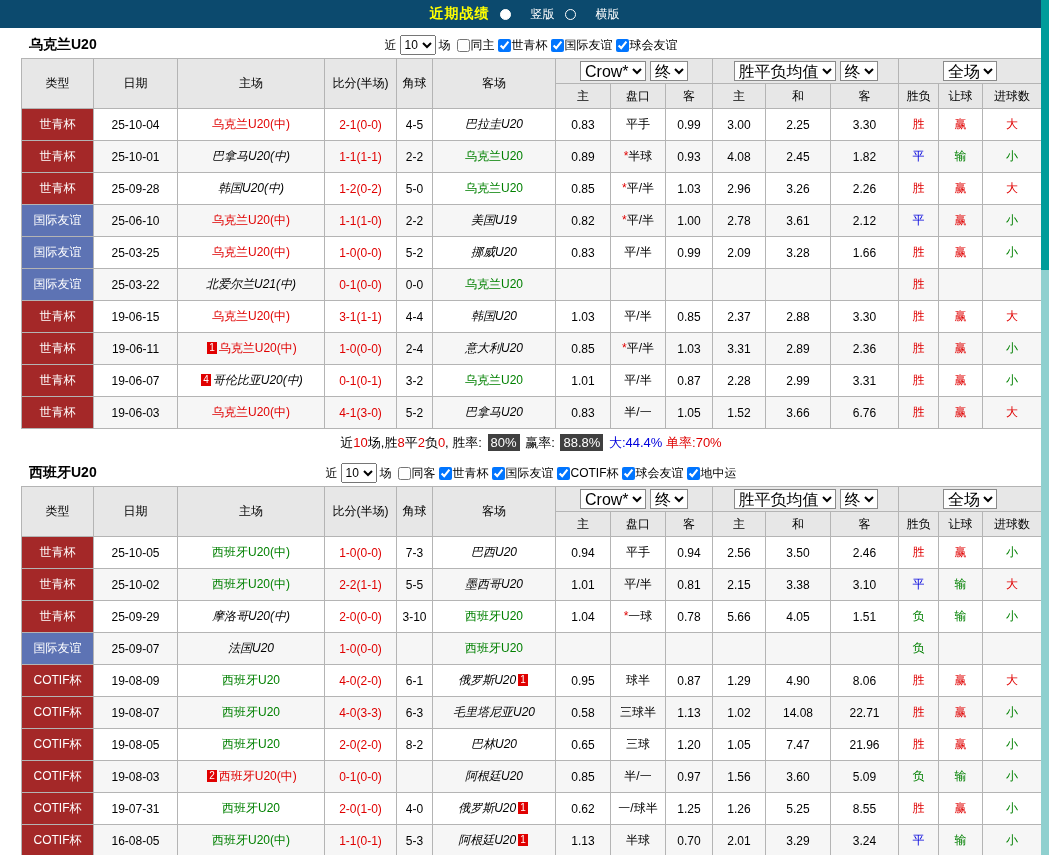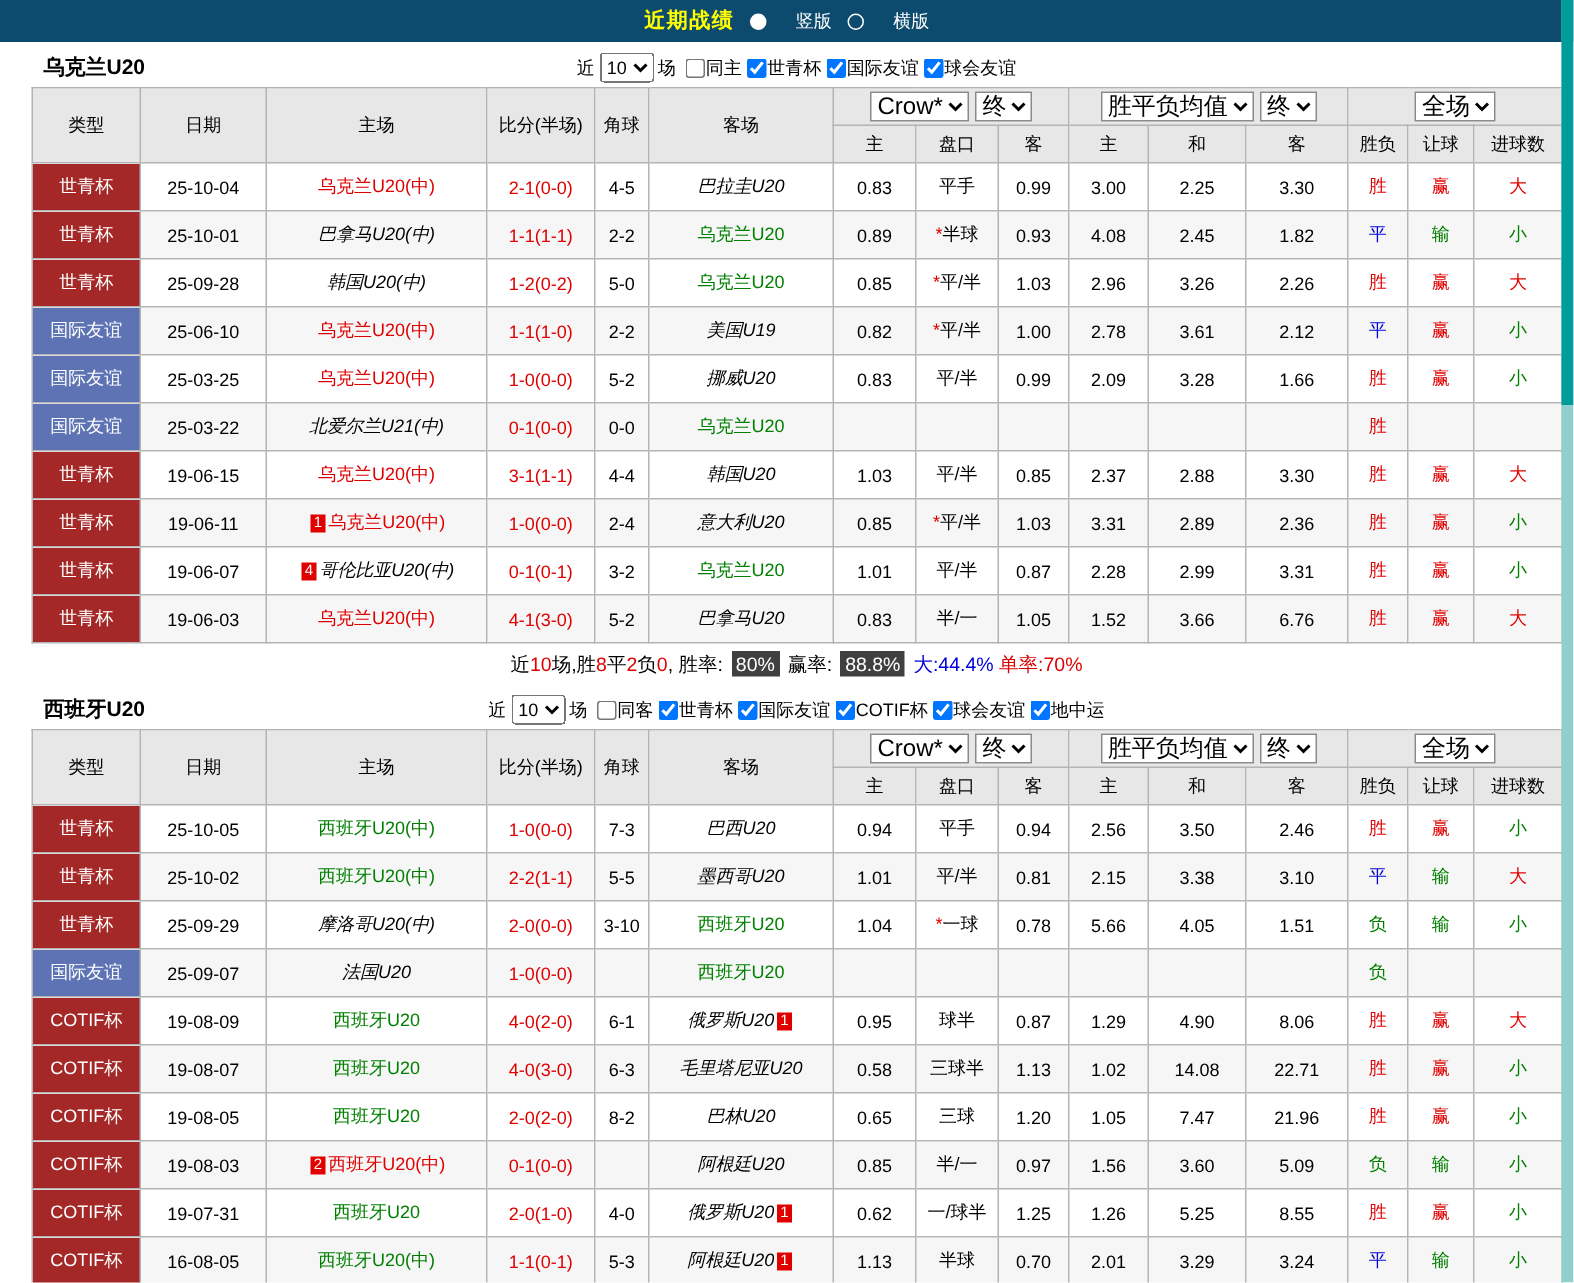--- a/index.html
+++ b/index.html
@@ -470,21 +470,21 @@
           <td>4.90</td>
           <td>8.06</td>
           <td class="c-red">胜</td>
           <td class="c-red">赢</td>
           <td class="c-red">大</td>
         </tr>
         <tr>
           <td class="type-cell cup">COTIF杯</td>
           <td>19-08-07</td>
           <td><span class="c-green">西班牙U20</span></td>
-          <td class="c-red">4-0(3-0)</td>
+          <td class="c-red">4-0(3-3)</td>
           <td>6-3</td>
           <td><span class="c-black">毛里塔尼亚U20</span></td>
           <td>0.58</td>
           <td>三球半</td>
           <td>1.13</td>
           <td>1.02</td>
           <td>14.08</td>
           <td>22.71</td>
           <td class="c-red">胜</td>
           <td class="c-red">赢</td>

